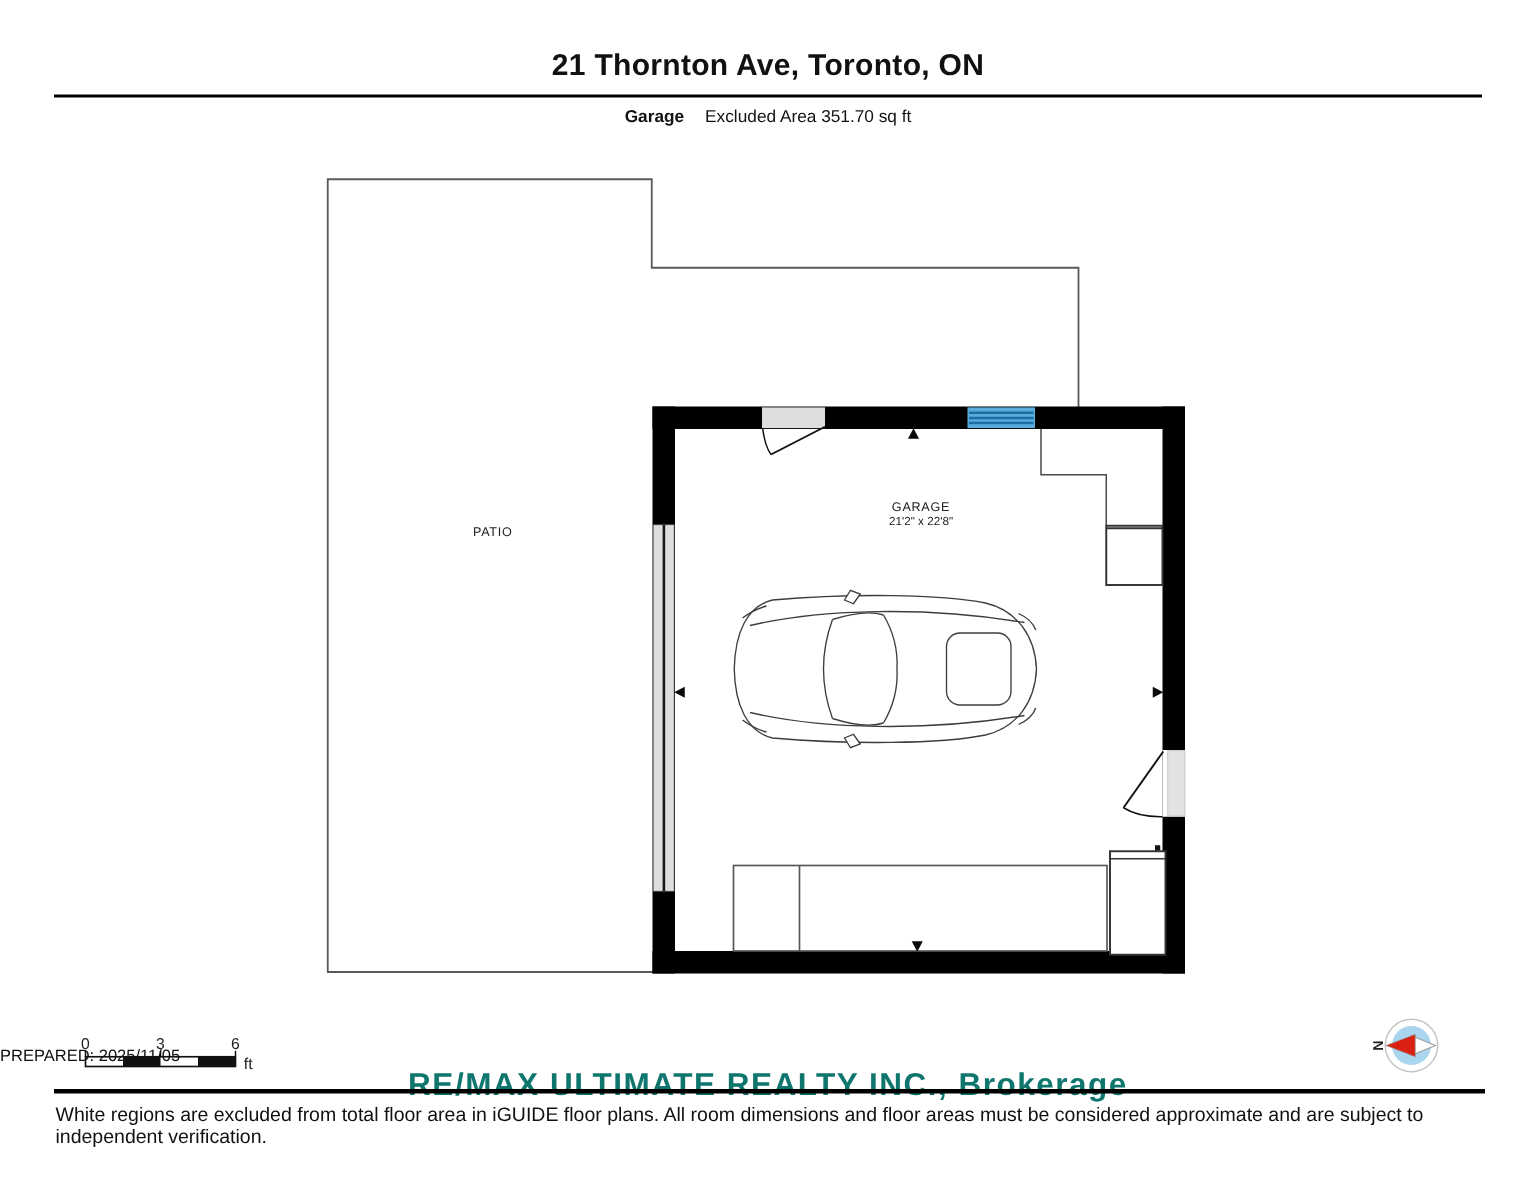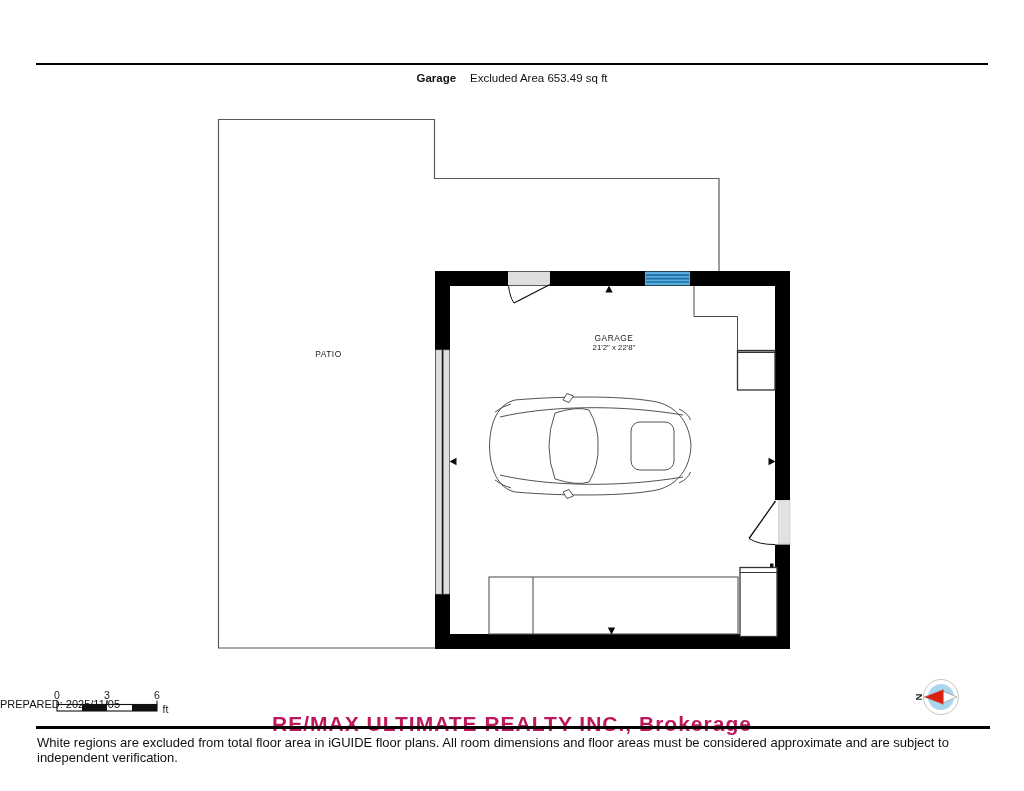--- a/index.html
+++ b/index.html
@@ -13,45 +13,46 @@
     font-size:20px;font-weight:bold;letter-spacing:.2px;z-index:3;
   }
   #title-rule{left:36px;top:63px;width:952px;height:2px;background:#000;z-index:3;}
   #subtitle{
     left:0;top:72px;width:1024px;display:flex;justify-content:center;
     align-items:baseline;gap:14px;font-size:11.5px;z-index:3;
   }
   #subtitle .floor{font-weight:bold;}
   #watermark{
     left:0;top:712px;width:1024px;text-align:center;
-    font-size:21px;font-weight:bold;color:#be185d;letter-spacing:1px;
+    font-size:21px;font-weight:bold;color:#0f766e;letter-spacing:1px;
     z-index:1;white-space:nowrap;
   }
   #plan-svg{left:0;top:0;z-index:2;}
   #prepared{
     left:0;top:698px;width:1024px;text-align:left;font-size:11px;z-index:3;
   }
   #bottom-rule{left:36px;top:726px;width:954px;height:3px;background:#000;z-index:3;}
   #disclaimer{
     left:37px;top:735px;width:960px;font-size:13px;z-index:3;
   }
   svg text{fill:#222;}
 </style>
 </head>
 <body>
 
 <div id="page">
 
   <div id="watermark" class="abs">RE/MAX ULTIMATE REALTY INC., Brokerage</div>
 
+  <div id="title" class="abs">21 Thornton Ave, Toronto, ON</div>
   <div id="title-rule" class="abs"></div>
 
   <div id="subtitle" class="abs">
     <span class="floor">Garage</span>
-    <span>Excluded Area 653.49 sq ft</span>
+    <span>Excluded Area 351.70 sq ft</span>
   </div>
 
   <svg id="plan-svg" class="abs" width="1024" height="791" viewBox="0 0 1024 791">
 
     <g fill="none" stroke="#595959" stroke-width="1.2">
       <path d="M 435,119.5 L 218.5,119.5 L 218.5,648 L 436,648"></path>
       <path d="M 434.5,119.5 L 434.5,178.5 L 719,178.5 L 719,272"></path>
     </g>
 
     <g fill="#000">

